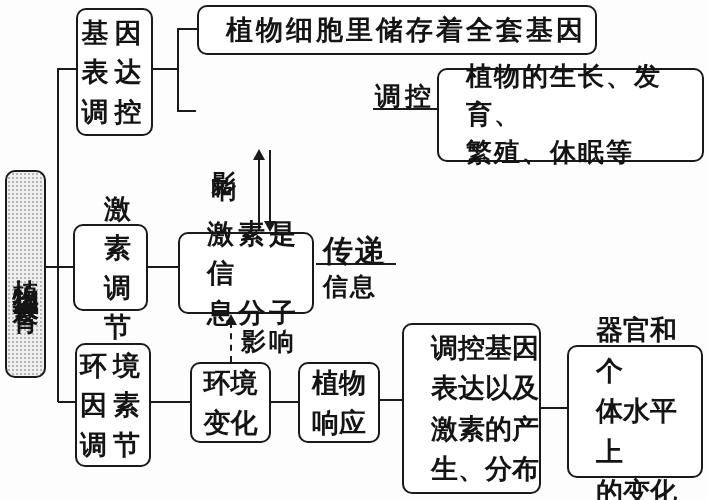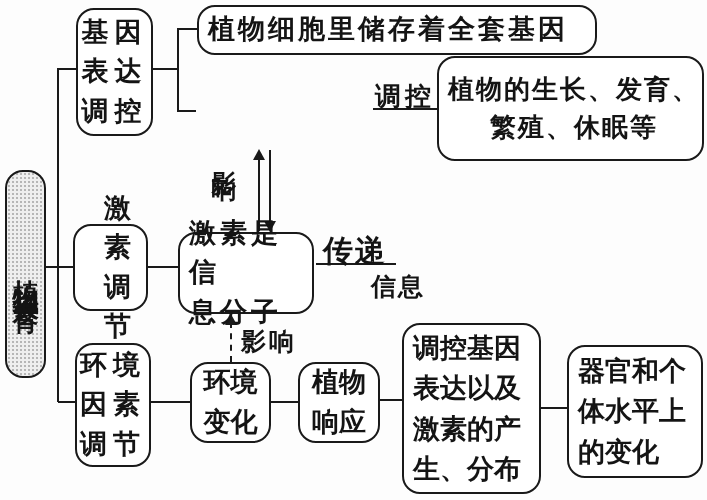--- a/index.html
+++ b/index.html
@@ -1,25 +1,25 @@
 <!DOCTYPE html>
 <html><head>
 <meta charset="utf-8">
 <style>
   html,body{margin:0;padding:0;background:#ffffff;}
   .stage{
     position:relative;width:707px;height:500px;background:#fdfdfd;
     font-family:"DejaVu Sans",sans-serif;color:#141414;overflow:hidden;
   }
   .box{
-    position:absolute;border:2px solid #1a1a1a;border-radius:18px;background:#ffffff;
+    position:absolute;border:2px solid #1a1a1a;border-radius:10px;background:#ffffff;
     display:flex;align-items:center;justify-content:center;
-    white-space:pre-line;font-weight:600;box-sizing:border-box;line-height:1.45;font-family:Liberation Serif, serif;
+    white-space:pre-line;font-weight:600;box-sizing:border-box;line-height:1.45;
   }
-  .box.left{justify-content:flex-start;text-align:left;padding-left:9px;}
+  .box.left{justify-content:flex-start;text-align:left;padding-left:27px;}
   .box.center{text-align:center;}
   .root-box{
     writing-mode:vertical-rl;text-orientation:upright;letter-spacing:5px;
     background-color:#efefef;
     background-image:radial-gradient(#b5b5b5 0.7px, transparent 0.9px);
     background-size:4px 4px;
   }
   .lbl{
     position:absolute;white-space:pre-line;font-weight:600;line-height:1.42;
   }
@@ -66,36 +66,36 @@
   <div class="box center" style="left:76px;top:8px;width:77px;height:128px;font-size:27px;letter-spacing:6px;">基因
 表达
 调控</div>
   <div class="box center" style="left:73px;top:224px;width:75px;height:87px;font-size:27px;letter-spacing:6px;padding-left:20px;">激素
 调节</div>
   <div class="box center" style="left:75px;top:343px;width:76px;height:124px;font-size:27px;letter-spacing:6px;">环境
 因素
 调节</div>
 
   <div class="box left" style="left:197px;top:5px;width:400px;height:50px;font-size:27px;letter-spacing:3px;">植物细胞里储存着全套基因</div>
-  <div class="box left" style="left:437px;top:56px;width:267px;height:105px;font-size:26px;letter-spacing:2px;text-align:center;">植物的生长、发育、
+  <div class="box left" style="left:437px;top:68px;width:267px;height:94px;font-size:26px;letter-spacing:2px;">植物的生长、发育、
 繁殖、休眠等</div>
 
   <div class="box left" style="left:178px;top:232px;width:136px;height:82px;font-size:27px;letter-spacing:4px;">激素是信
 息分子</div>
 
   <div class="box center" style="left:190px;top:362px;width:81px;height:81px;font-size:27px;">环境
 变化</div>
   <div class="box center" style="left:298px;top:362px;width:82px;height:81px;font-size:27px;">植物
 响应</div>
   <div class="box left" style="left:402px;top:323px;width:139px;height:171px;font-size:27px;line-height:1.5;">调控基因
 表达以及
 激素的产
 生、分布</div>
   <div class="box left" style="left:567px;top:345px;width:136px;height:133px;font-size:27px;line-height:1.5;">器官和个
 体水平上
 的变化</div>
 
   <div class="lbl" style="left:375px;top:78px;font-size:26px;letter-spacing:4px;">调控</div>
   <div class="lbl v-lbl" style="left:206px;top:151px;font-size:25px;letter-spacing:6px;">影响</div>
   <div class="lbl" style="left:323px;top:230px;font-size:30px;letter-spacing:2px;">传递</div>
-  <div class="lbl" style="left:323px;top:269px;font-size:25px;letter-spacing:2px;margin-left:48px;">信息</div>
+  <div class="lbl" style="left:323px;top:269px;font-size:25px;letter-spacing:2px;">信息</div>
   <div class="lbl" style="left:241px;top:324px;font-size:25px;letter-spacing:3px;">影响</div>
 </div>
 
 </body></html>

